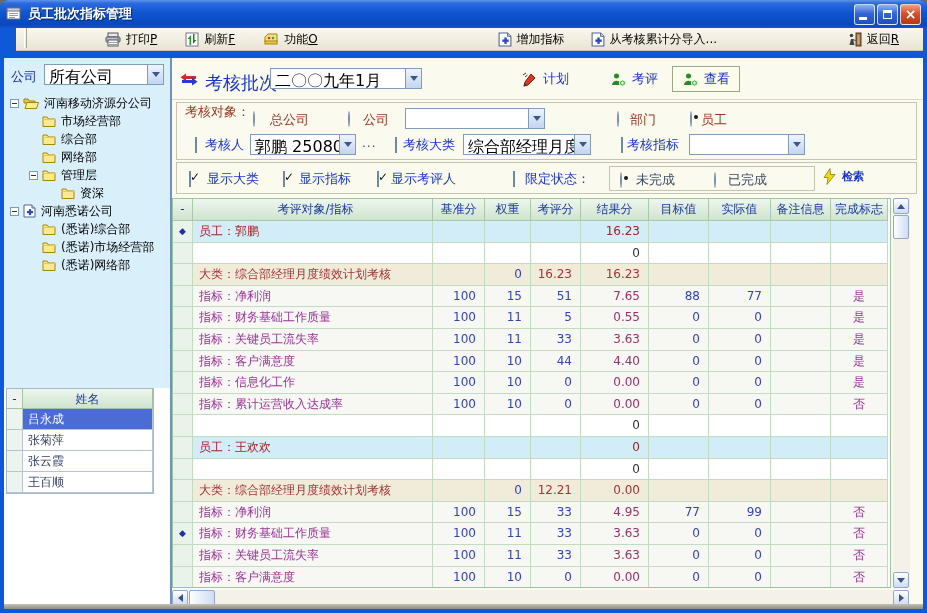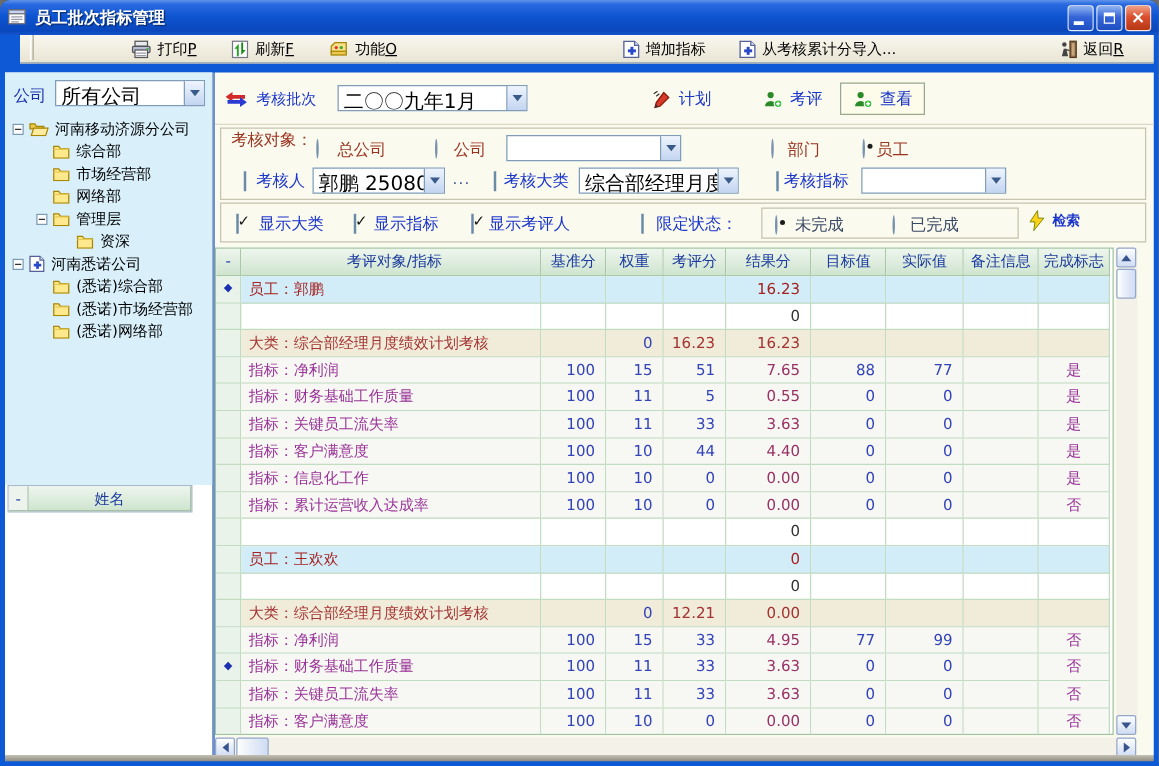--- a/index.html
+++ b/index.html
@@ -61,21 +61,21 @@
   .ntd{border-right:1px solid #b4c4d4;border-bottom:1px solid #b4c4d4;line-height:20px;font-size:12px;color:#33406a;
     padding-left:5px;overflow:hidden;white-space:nowrap;}
   .n0{width:16px;flex:0 0 16px;background:#edf3ed;padding-left:0;text-align:center;}
   .n1{width:130px;flex:1;}
   .nrow.sel .n1{background:#4a6cd4;color:#fff;}
 
   
   .main-panel{position:absolute;left:172px;right:4px;top:58px;bottom:9px;background:#fbfaee;}
   .batch-row{position:absolute;left:0;top:0;right:0;height:42px;border-bottom:1px solid #dcd8c6;}
   .batch-icon{position:absolute;left:8px;top:15px;display:flex;}
-  .batch-label{position:absolute;left:33px;top:13px;color:#1a35cc;font-size:12px;}
+  .batch-label{position:absolute;left:33px;top:13px;color:#1a35cc;font-size:18px;}
   .mode-btn{position:absolute;top:8px;height:26px;display:flex;align-items:center;gap:6px;padding:0 9px;
     color:#1a35cc;font-size:13px;border:1px solid transparent;white-space:nowrap;}
   .mode-btn.on{border:1px solid #9aa88a;background:#fdfbe9;box-shadow:inset 1px 1px 0 #fff;}
 
   .fbox{position:absolute;left:4px;right:6px;border:1px solid #c6c3ae;}
   .flabel-red{color:#9a3320;font-size:13px;}
   .flabel-blue{color:#1a35cc;font-size:13px;}
   .abs{position:absolute;}
 
   .radio{width:12px;height:12px;border-radius:50%;border:1px solid #7a92ac;background:#fff;position:relative;}
@@ -270,31 +270,31 @@
           <span class="tlabel">河南移动济源分公司</span>
         </div>
         <div class="tree-row" style="padding-left: 25px;">
           <span class="expander-space"></span>
           <span class="ticon">
             <svg width="14" height="12" viewBox="0 0 14 12">
               <path d="M1 2 h4 l1.5 2 H13 v7.5 H1 z" fill="#ffe98c" stroke="#a98500"></path>
               <path d="M1 4.5 h12" stroke="#e6c94f"></path>
             </svg>
           </span>
-          <span class="tlabel">综合部</span>
+          <span class="tlabel">市场经营部</span>
         </div>
         <div class="tree-row" style="padding-left: 25px;">
           <span class="expander-space"></span>
           <span class="ticon">
             <svg width="14" height="12" viewBox="0 0 14 12">
               <path d="M1 2 h4 l1.5 2 H13 v7.5 H1 z" fill="#ffe98c" stroke="#a98500"></path>
               <path d="M1 4.5 h12" stroke="#e6c94f"></path>
             </svg>
           </span>
-          <span class="tlabel">市场经营部</span>
+          <span class="tlabel">综合部</span>
         </div>
         <div class="tree-row" style="padding-left: 25px;">
           <span class="expander-space"></span>
           <span class="ticon">
             <svg width="14" height="12" viewBox="0 0 14 12">
               <path d="M1 2 h4 l1.5 2 H13 v7.5 H1 z" fill="#ffe98c" stroke="#a98500"></path>
               <path d="M1 4.5 h12" stroke="#e6c94f"></path>
             </svg>
           </span>
           <span class="tlabel">网络部</span>
@@ -359,20 +359,38 @@
               <path d="M1 4.5 h12" stroke="#e6c94f"></path>
             </svg>
           </span>
           <span class="tlabel">(悉诺)网络部</span>
         </div>
       </div>
     <div class="names-grid">
       <div class="nhead">
           <div class="nth n0">-</div>
           <div class="nth n1">姓名</div>
+        </div>
+      <div>
+          <div class="nrow sel">
+            <div class="ntd n0"></div>
+            <div class="ntd n1">吕永成</div>
+          </div>
+          <div class="nrow">
+            <div class="ntd n0"></div>
+            <div class="ntd n1">张菊萍</div>
+          </div>
+          <div class="nrow">
+            <div class="ntd n0"></div>
+            <div class="ntd n1">张云霞</div>
+          </div>
+          <div class="nrow">
+            <div class="ntd n0"></div>
+            <div class="ntd n1">王百顺</div>
+          </div>
         </div>
     </div>
   </div>
   <div class="splitter"></div>
 
   <div class="main-panel">
 
     <div class="batch-row">
       <span class="batch-icon">
         <svg width="18" height="13" viewBox="0 0 18 13">

